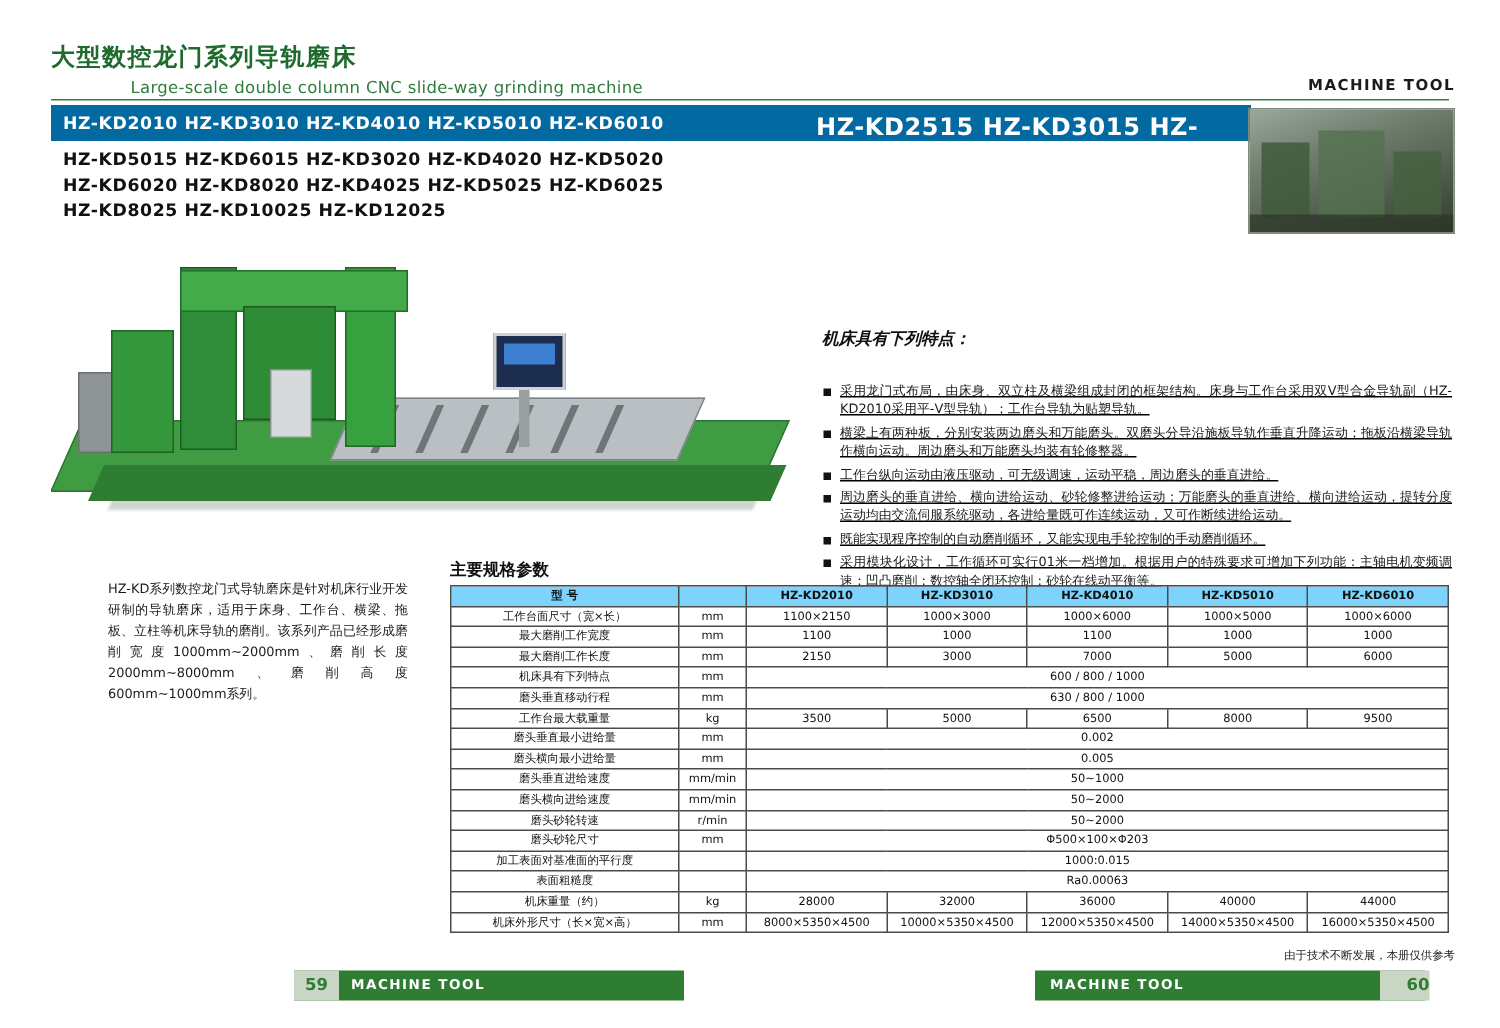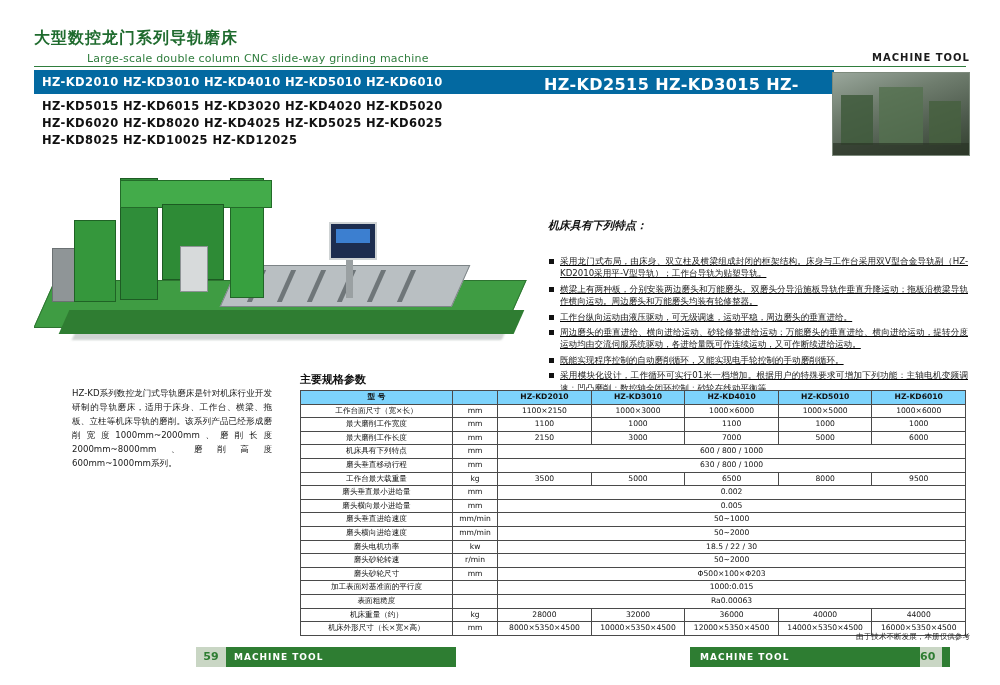--- a/index.html
+++ b/index.html
@@ -64,21 +64,21 @@
   td.lbl{text-align:center;width:150px;}
   td.unit{width:44px;}
   td.val{width:92px;}
 
   .footnote{position:absolute;right:30px;top:632px;font-size:7.6px;color:#222;}
 
   
   .foot-l{position:absolute;left:196px;bottom:18px;width:260px;height:20px;background:#2e7d32;}
   .foot-r{position:absolute;left:690px;bottom:18px;width:260px;height:20px;background:#2e7d32;}
   .pg-l{position:absolute;left:196px;bottom:18px;width:30px;height:20px;background:#c9d6c4;color:#2e7d32;font-size:11px;font-weight:bold;text-align:center;line-height:20px;margin-top:32px;}
-  .pg-r{position:absolute;left:920px;bottom:18px;width:22px;height:20px;background:#c9d6c4;color:#2e7d32;font-size:11px;font-weight:bold;text-align:left;line-height:20px;}
+  .pg-r{position:absolute;left:920px;bottom:18px;width:33px;height:20px;background:#c9d6c4;color:#2e7d32;font-size:11px;font-weight:bold;text-align:right;line-height:20px;}
   .foot-txt-l{position:absolute;left:234px;bottom:18px;height:20px;line-height:20px;color:#fff;font-size:9px;font-weight:bold;letter-spacing:1px;}
   .foot-txt-r{position:absolute;left:700px;bottom:18px;height:20px;line-height:20px;color:#fff;font-size:9px;font-weight:bold;letter-spacing:1px;}
 </style>
 </head>
 <body>
 
 <div class="page">
 
   <div class="hdr-title">大型数控龙门系列导轨磨床</div>
   <div class="hdr-sub">Large-scale double column CNC slide-way grinding machine</div>
@@ -216,25 +216,20 @@
           <td class="lbl">磨头垂直进给速度</td>
           <td class="unit">mm/min</td>
           <td class="val" colspan="5">50~1000</td>
         </tr>
         <tr>
           <td class="lbl">磨头横向进给速度</td>
           <td class="unit">mm/min</td>
           <td class="val" colspan="5">50~2000</td>
         </tr>
         <tr>
-          <td class="lbl">磨头电机功率</td>
-          <td class="unit">kw</td>
-          <td class="val" colspan="5">18.5 / 22 / 30</td>
-        </tr>
-        <tr>
           <td class="lbl">磨头砂轮转速</td>
           <td class="unit">r/min</td>
           <td class="val" colspan="5">50~2000</td>
         </tr>
         <tr>
           <td class="lbl">磨头砂轮尺寸</td>
           <td class="unit">mm</td>
           <td class="val" colspan="5">Φ500×100×Φ203</td>
         </tr>
         <tr>

